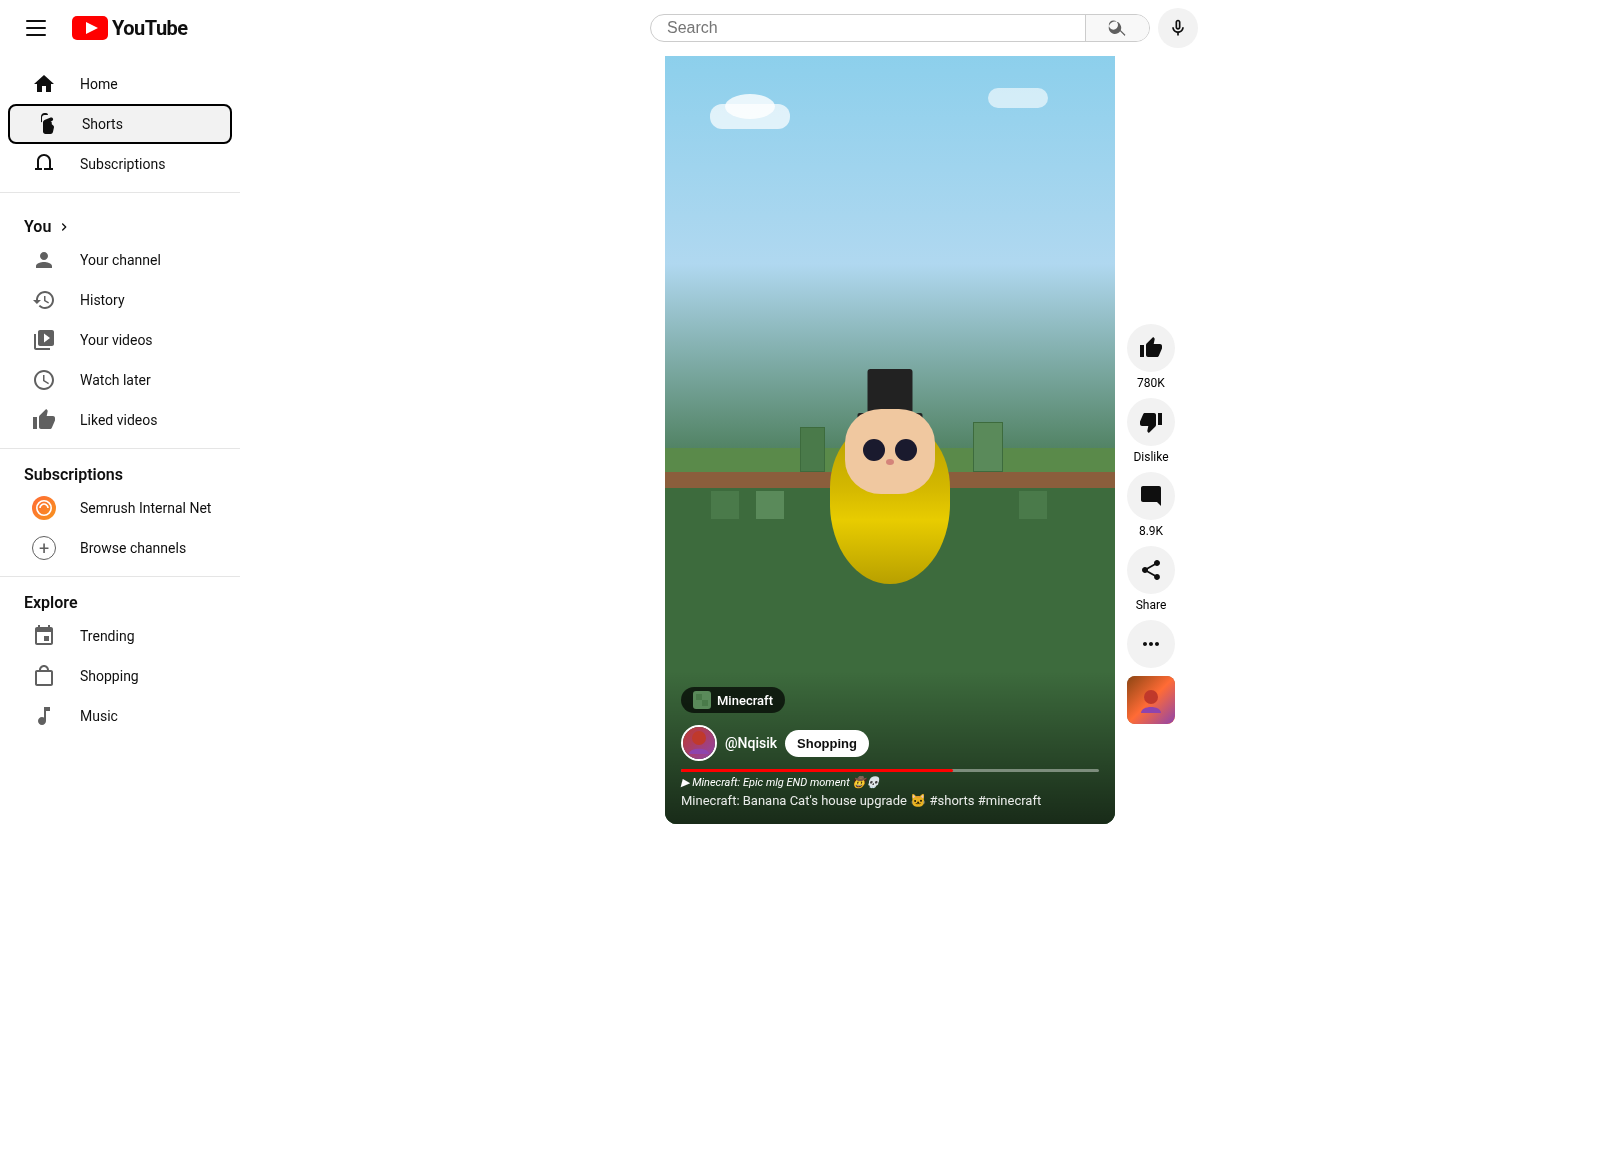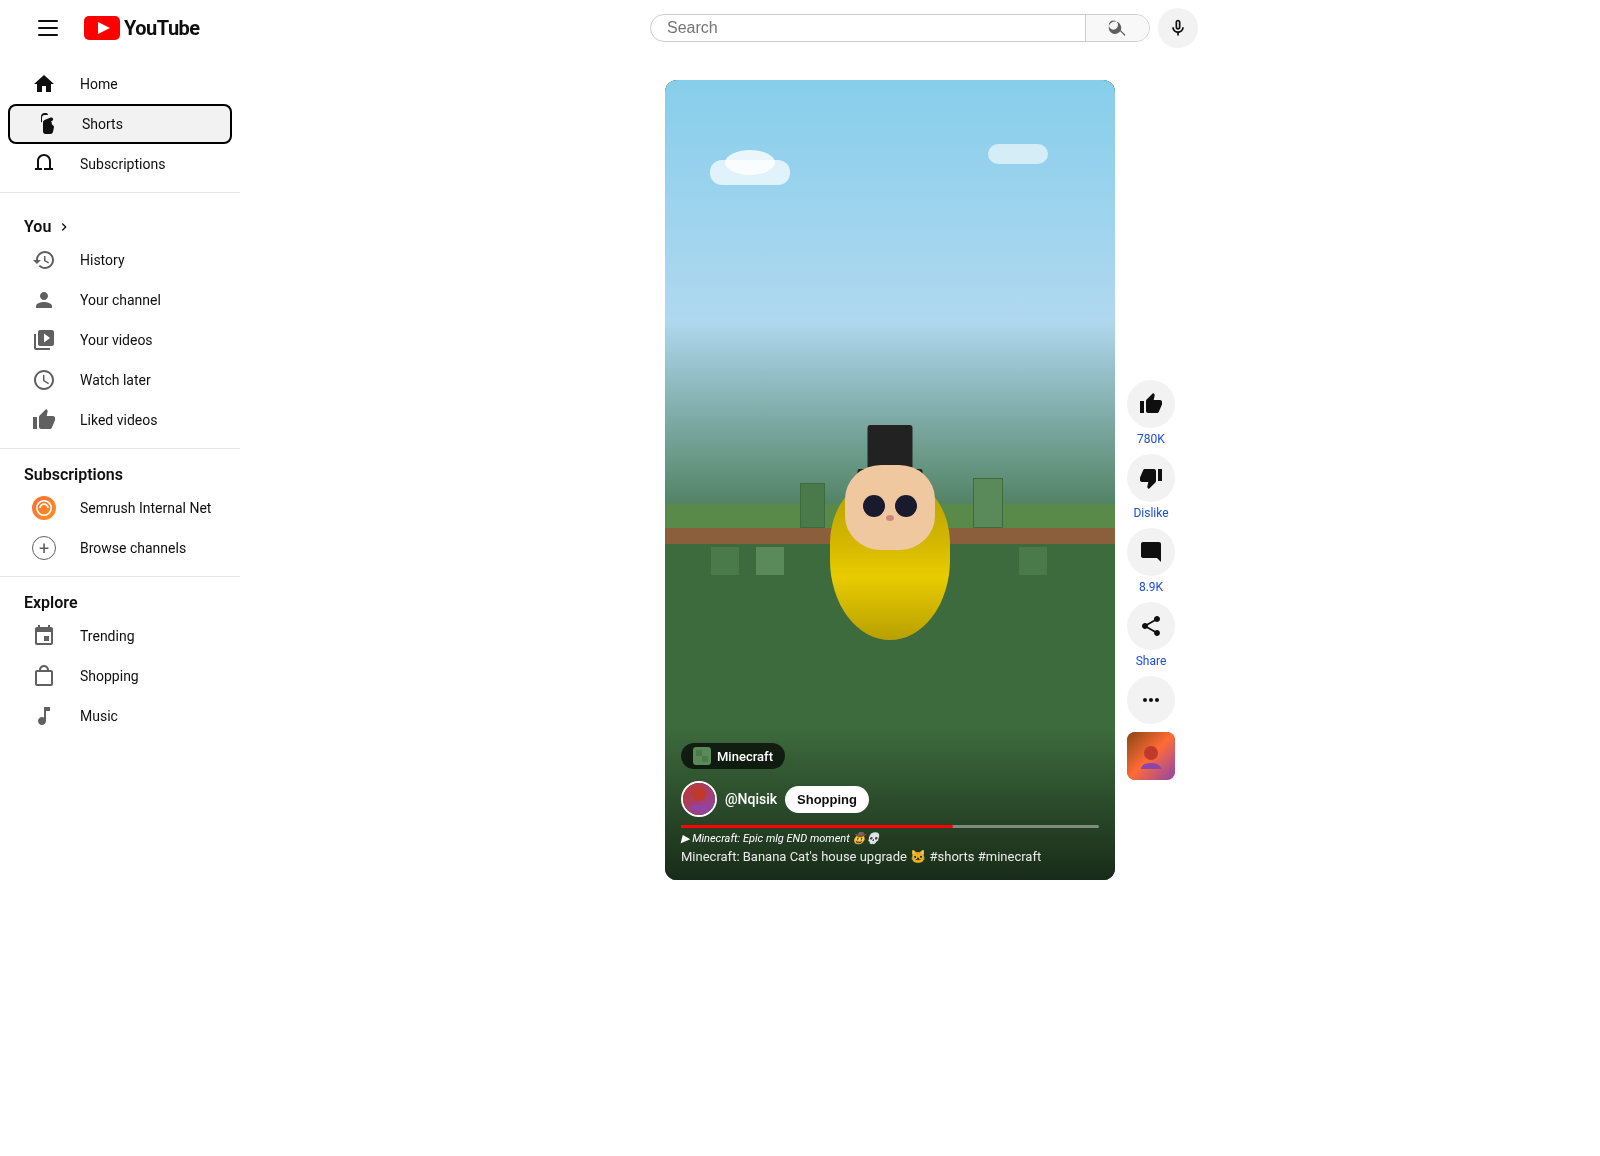--- a/index.html
+++ b/index.html
@@ -1,21 +1,21 @@
 <!DOCTYPE html>
 <html><head>
   <meta charset="utf-8">
   <style>
     * { margin: 0; padding: 0; box-sizing: border-box; }
     body { font-family: 'Roboto', Arial, sans-serif; background: #fff; color: #0f0f0f; font-size: 14px; overflow-x: hidden; }
 
     
     .header {
       position: fixed; top: 0; left: 0; right: 0; height: 56px;
-      display: flex; padding: 0 28px;
+      display: flex; padding: 0 16px;
       background: #fff; z-index: 100; gap: 8px;
     }
     .header-left { display: flex; align-items: center; gap: 16px; width: 240px; }
     .hamburger { width: 40px; height: 40px; display: flex; align-items: center; justify-content: center; cursor: pointer; border-radius: 50%; }
     .hamburger-lines { display: flex; flex-direction: column; gap: 5px; }
     .hamburger-lines span { display: block; width: 20px; height: 2px; background: #0f0f0f; border-radius: 1px; }
     .logo { display: flex; align-items: center; gap: 4px; text-decoration: none; color: #0f0f0f; cursor: pointer; }
     .logo-icon { width: 36px; height: 24px; }
     .logo-text { font-size: 20px; font-weight: 700; letter-spacing: -0.5px; }
 
@@ -33,21 +33,21 @@
       width: 64px; height: 40px; background: #f8f8f8; border: none;
       border-left: 1px solid #ccc; cursor: pointer; display: flex;
       align-items: center; justify-content: center;
     }
     .mic-btn {
       width: 40px; height: 40px; background: #f2f2f2; border: none;
       border-radius: 50%; cursor: pointer; display: flex; align-items: center; justify-content: center;
     }
 
     
-    .layout { display: flex; padding-top: 56px; }
+    .layout { display: flex; }
 
     
     .sidebar {
       width: 240px; min-width: 240px; position: fixed; top: 56px;
       bottom: 0; overflow-y: auto; padding: 8px 0;
       background: #fff;
     }
     .sidebar::-webkit-scrollbar { width: 6px; }
     .sidebar::-webkit-scrollbar-thumb { background: #ccc; border-radius: 3px; }
 
@@ -199,21 +199,21 @@
     }
     .action-btn {
       display: flex; flex-direction: column; align-items: center; gap: 4px;
       cursor: pointer;
     }
     .action-circle {
       width: 48px; height: 48px; background: #f2f2f2; border-radius: 50%;
       display: flex; align-items: center; justify-content: center;
       font-size: 22px;
     }
-    .action-label { font-size: 12px; color: #1d4ed8; }
+    .action-label { font-size: 12px; color: #000000; }
 
     .next-video-thumb {
       width: 48px; height: 48px; border-radius: 8px;
       background: linear-gradient(135deg, #8b4513, #ff6b35);
       overflow: hidden; cursor: pointer;
     }
 
     
     svg { display: block; }
   </style>
@@ -292,33 +292,33 @@
     <div class="sidebar-section-title">
       <span>You</span>
       <svg width="16" height="16" viewBox="0 0 24 24" fill="#0f0f0f">
         <path d="M9.29 6.71a.996.996 0 0 0 0 1.41L13.17 12l-3.88 3.88a.996.996 0 1 0 1.41 1.41l4.59-4.59a.996.996 0 0 0 0-1.41L10.7 6.71c-.38-.38-1.02-.38-1.41 0z"></path>
       </svg>
     </div>
 
     <div class="sidebar-item">
       <div class="sidebar-item-icon">
         <svg width="24" height="24" viewBox="0 0 24 24" fill="#606060">
+          <path d="M12 12c2.21 0 4-1.79 4-4s-1.79-4-4-4-4 1.79-4 4 1.79 4 4 4zm0 2c-2.67 0-8 1.34-8 4v2h16v-2c0-2.66-5.33-4-8-4z"></path>
+        </svg>
+      </div>
+      <span class="sidebar-item-label">Your channel</span>
+    </div>
+
+    <div class="sidebar-item">
+      <div class="sidebar-item-icon">
+        <svg width="24" height="24" viewBox="0 0 24 24" fill="#606060">
           <path d="M13 3c-4.97 0-9 4.03-9 9H1l3.89 3.89.07.14L9 12H6c0-3.87 3.13-7 7-7s7 3.13 7 7-3.13 7-7 7c-1.93 0-3.68-.79-4.94-2.06l-1.42 1.42C8.27 19.99 10.51 21 13 21c4.97 0 9-4.03 9-9s-4.03-9-9-9zm-1 5v5l4.28 2.54.72-1.21-3.5-2.08V8H12z"></path>
         </svg>
       </div>
       <span class="sidebar-item-label">History</span>
-    </div>
-
-    <div class="sidebar-item">
-      <div class="sidebar-item-icon">
-        <svg width="24" height="24" viewBox="0 0 24 24" fill="#606060">
-          <path d="M12 12c2.21 0 4-1.79 4-4s-1.79-4-4-4-4 1.79-4 4 1.79 4 4 4zm0 2c-2.67 0-8 1.34-8 4v2h16v-2c0-2.66-5.33-4-8-4z"></path>
-        </svg>
-      </div>
-      <span class="sidebar-item-label">Your channel</span>
     </div>
 
     <div class="sidebar-item">
       <div class="sidebar-item-icon">
         <svg width="24" height="24" viewBox="0 0 24 24" fill="#606060">
           <path d="M4 6H2v14c0 1.1.9 2 2 2h14v-2H4V6zm16-4H8c-1.1 0-2 .9-2 2v12c0 1.1.9 2 2 2h12c1.1 0 2-.9 2-2V4c0-1.1-.9-2-2-2zm-8 12.5v-9l6 4.5-6 4.5z"></path>
         </svg>
       </div>
       <span class="sidebar-item-label">Your videos</span>
     </div>

